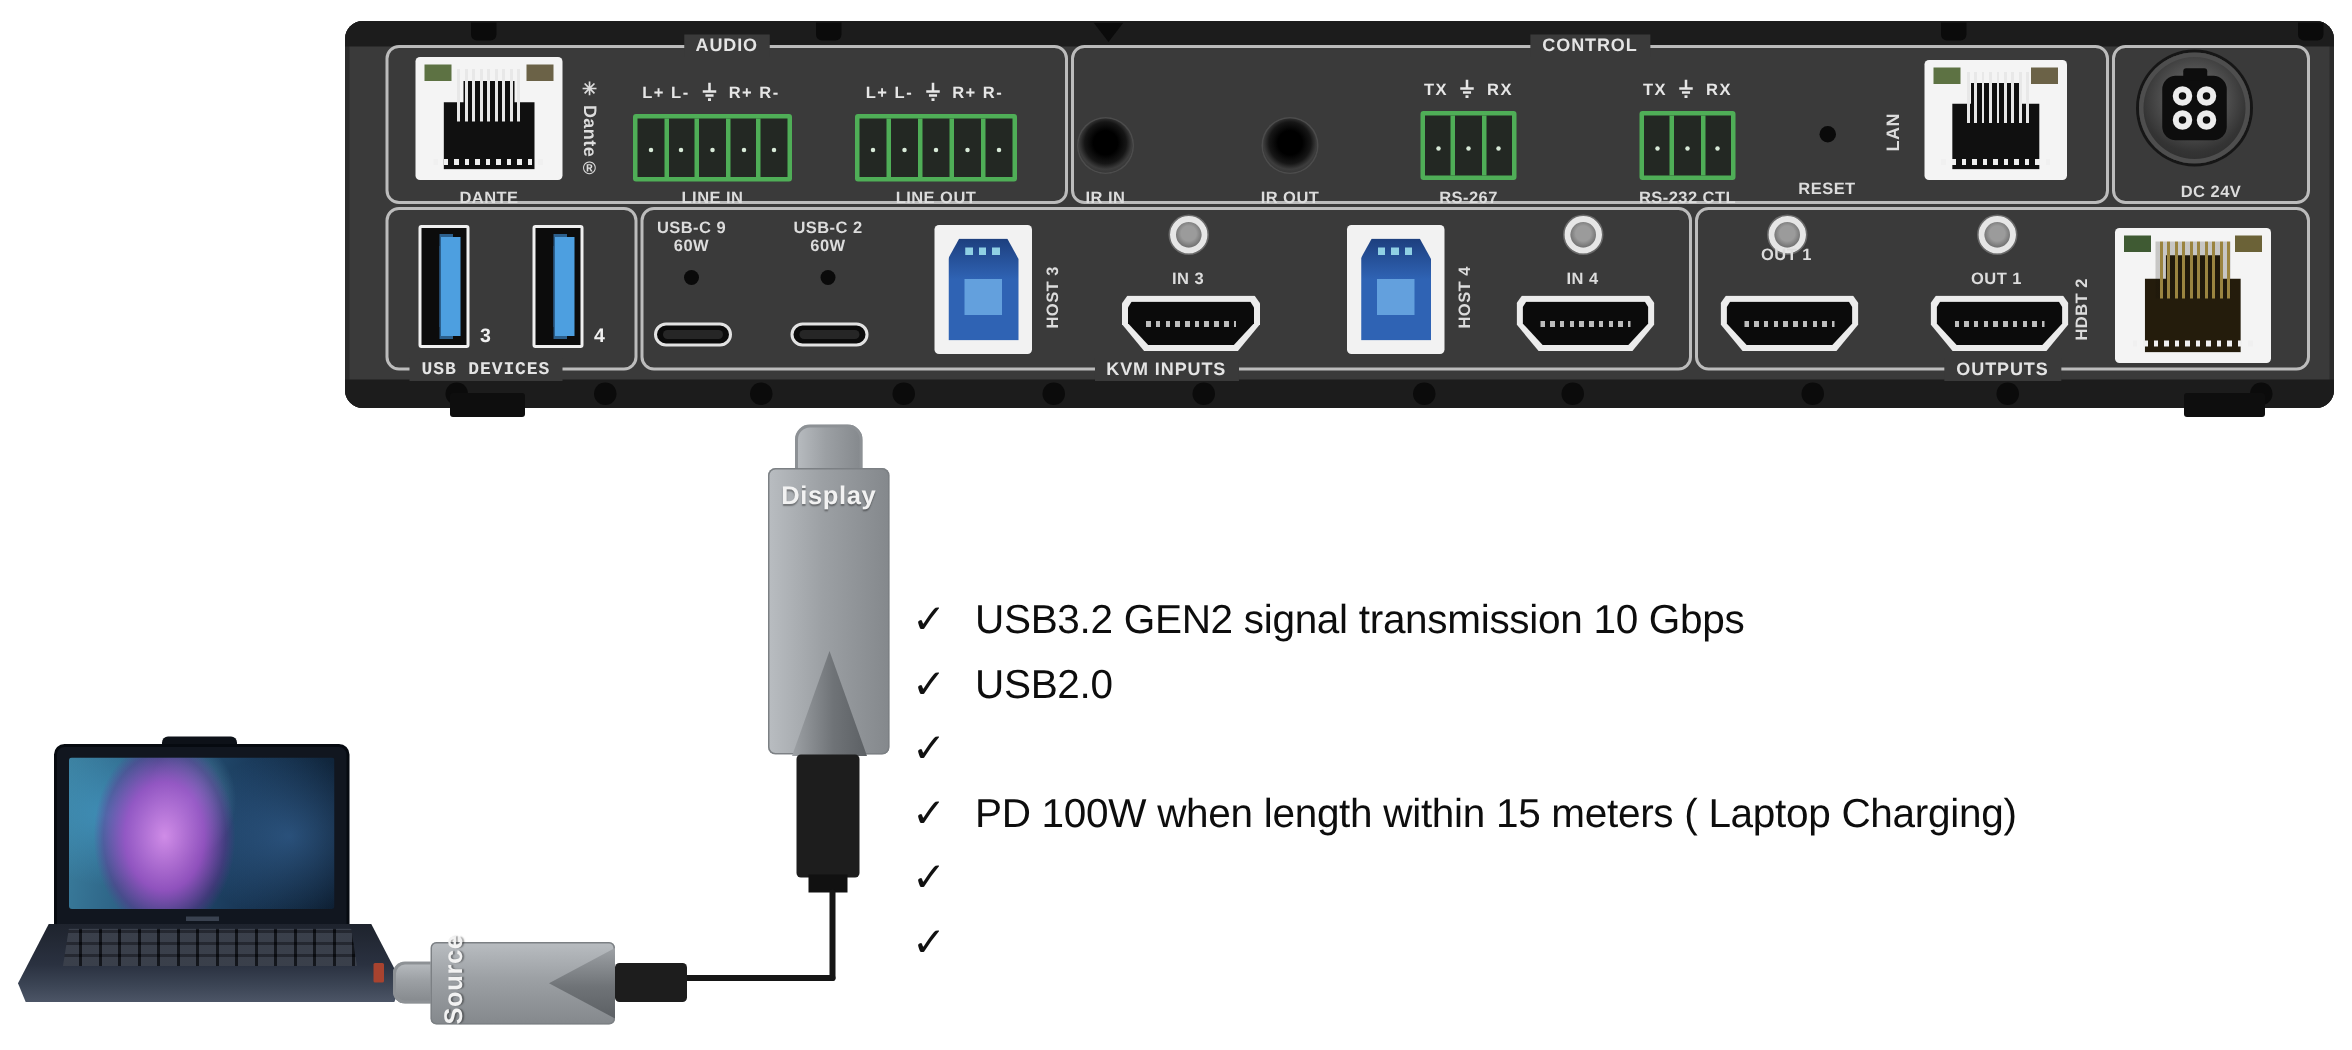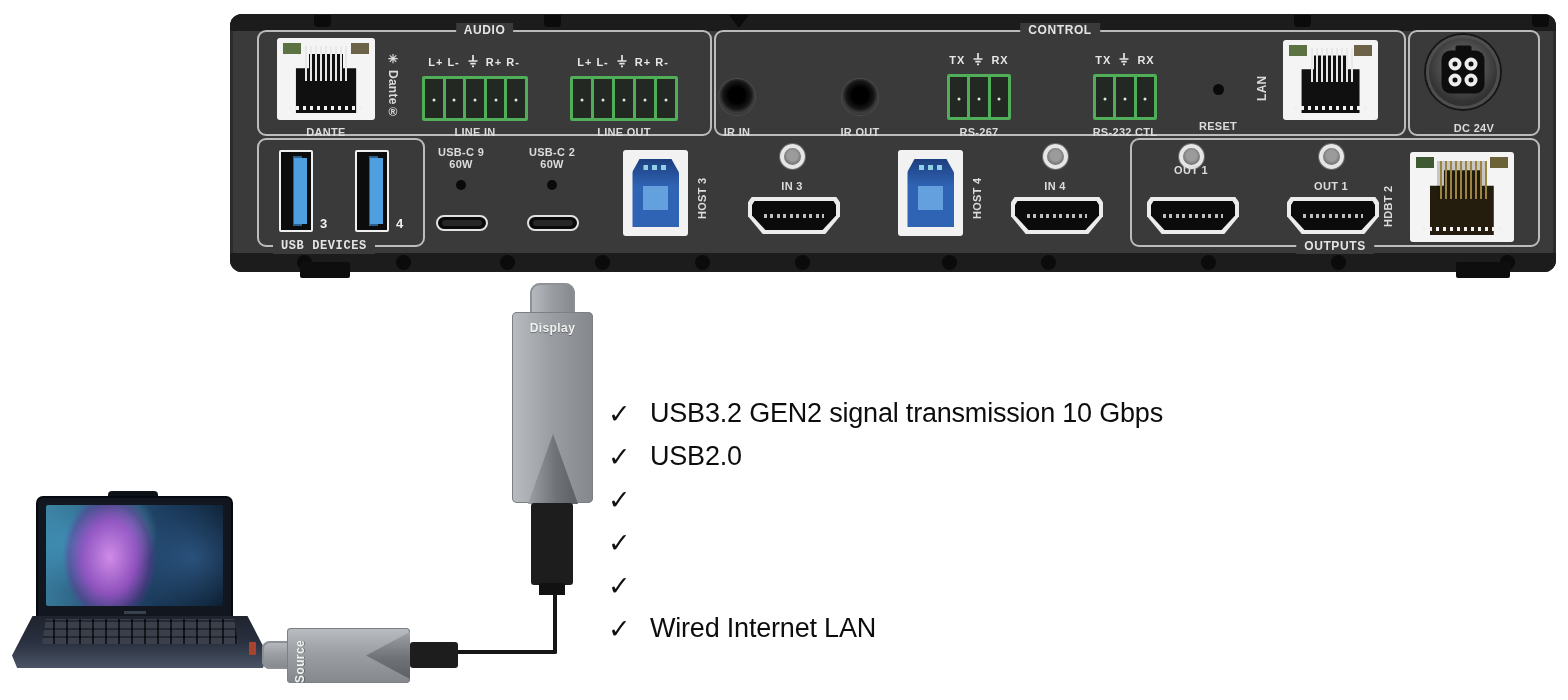--- a/index.html
+++ b/index.html
@@ -97,21 +97,21 @@
         box-shadow:0 0 0 2px #161616, inset 0 0 0 3px #4e4e4e; }
   .dcport .plug { position:absolute; left:50%; top:50%; transform:translate(-50%,-50%); width:43px; height:43px;
         background:#0d0d0d; border-radius:9px; display:grid; grid-template-columns:1fr 1fr; place-items:center; padding:5px; }
   .dcport .plug::before { content:''; position:absolute; top:-5px; left:50%; transform:translateX(-50%);
         width:16px; height:8px; background:#0d0d0d; border-radius:2px; }
   .dcport .pin { width:13px; height:13px; border-radius:50%; border:4px solid #ececec; background:#0d0d0d; }
 
   
   .metal-v { background:linear-gradient(to right,#b9bdc1,#9ca0a4 45%,#84888c); }
   .metal-h { background:linear-gradient(to bottom,#b9bdc1,#9ca0a4 45%,#84888c); }
-  .conn-label { color:#f2f2f2; font-size:12px; font-weight:bold; letter-spacing:.4px; text-shadow:0 1px 1px rgba(0,0,0,.35); }
+  .conn-label { color:#f2f2f2; font-size:17px; font-weight:bold; letter-spacing:.4px; text-shadow:0 1px 1px rgba(0,0,0,.35); }
   .cableline { position:absolute; background:#161616; border-radius:2px; }
 
   
   .laptop-lid { position:absolute; left:36px; top:496px; width:197px; height:123px; background:#11161f;
         border:2px solid #060a10; border-radius:7px 7px 3px 3px; }
   .laptop-cam { position:absolute; left:108px; top:491px; width:50px; height:7px; background:#0d1118; border-radius:4px 4px 0 0; }
   .laptop-screen { position:absolute; left:8px; top:7px; width:177px; height:101px; border-radius:2px;
         background:
           radial-gradient(55px 75px at 36% 52%, rgba(216,142,236,.95), rgba(162,82,202,.85) 48%, rgba(110,45,150,.4) 74%, transparent 86%),
           radial-gradient(40px 50px at 46% 28%, rgba(130,195,225,.65), transparent 75%),
@@ -167,20 +167,23 @@
     <div class="secbox" style="left:27px; top:16px; width:455px; height:106px">
       <span class="sectag on-top">AUDIO</span>
     </div>
     <div class="secbox" style="left:484px; top:16px; width:692px; height:106px">
       <span class="sectag on-top">CONTROL</span>
     </div>
     <div class="secbox" style="left:1178px; top:16px; width:132px; height:106px"></div>
     <div class="secbox" style="left:27px; top:124px; width:168px; height:109px">
       <span class="sectag on-bottom at-left">USB DEVICES</span>
     </div>
+    <div class="secbox" style="left:197px; top:124px; width:701px; height:109px">
+      <span class="sectag on-bottom">KVM INPUTS</span>
+    </div>
     <div class="secbox" style="left:900px; top:124px; width:410px; height:109px">
       <span class="sectag on-bottom">OUTPUTS</span>
     </div>
 
     <div class="rj45" style="left:47px; top:24px; width:98px; height:82px">
       <div class="led l"></div>
       <div class="led r"></div>
       <div class="jack"></div>
       <div class="pins"></div>
       <div class="dots"></div>
@@ -377,23 +380,23 @@
       </li>
     <li>
         <span class="check">✓</span>
         <span>USB2.0</span>
       </li>
     <li>
         <span class="check">✓</span>
       </li>
     <li>
         <span class="check">✓</span>
-      </li>
-    <li>
-        <span class="check">✓</span>
-      </li>
-    <li>
-        <span class="check">✓</span>
-        <span>Wired Internet LAN</span>
+        <span>PD 100W when length within 15 meters ( Laptop Charging)</span>
+      </li>
+    <li>
+        <span class="check">✓</span>
+      </li>
+    <li>
+        <span class="check">✓</span>
       </li>
   </ul>
 
 </div>
 
 </body></html>

